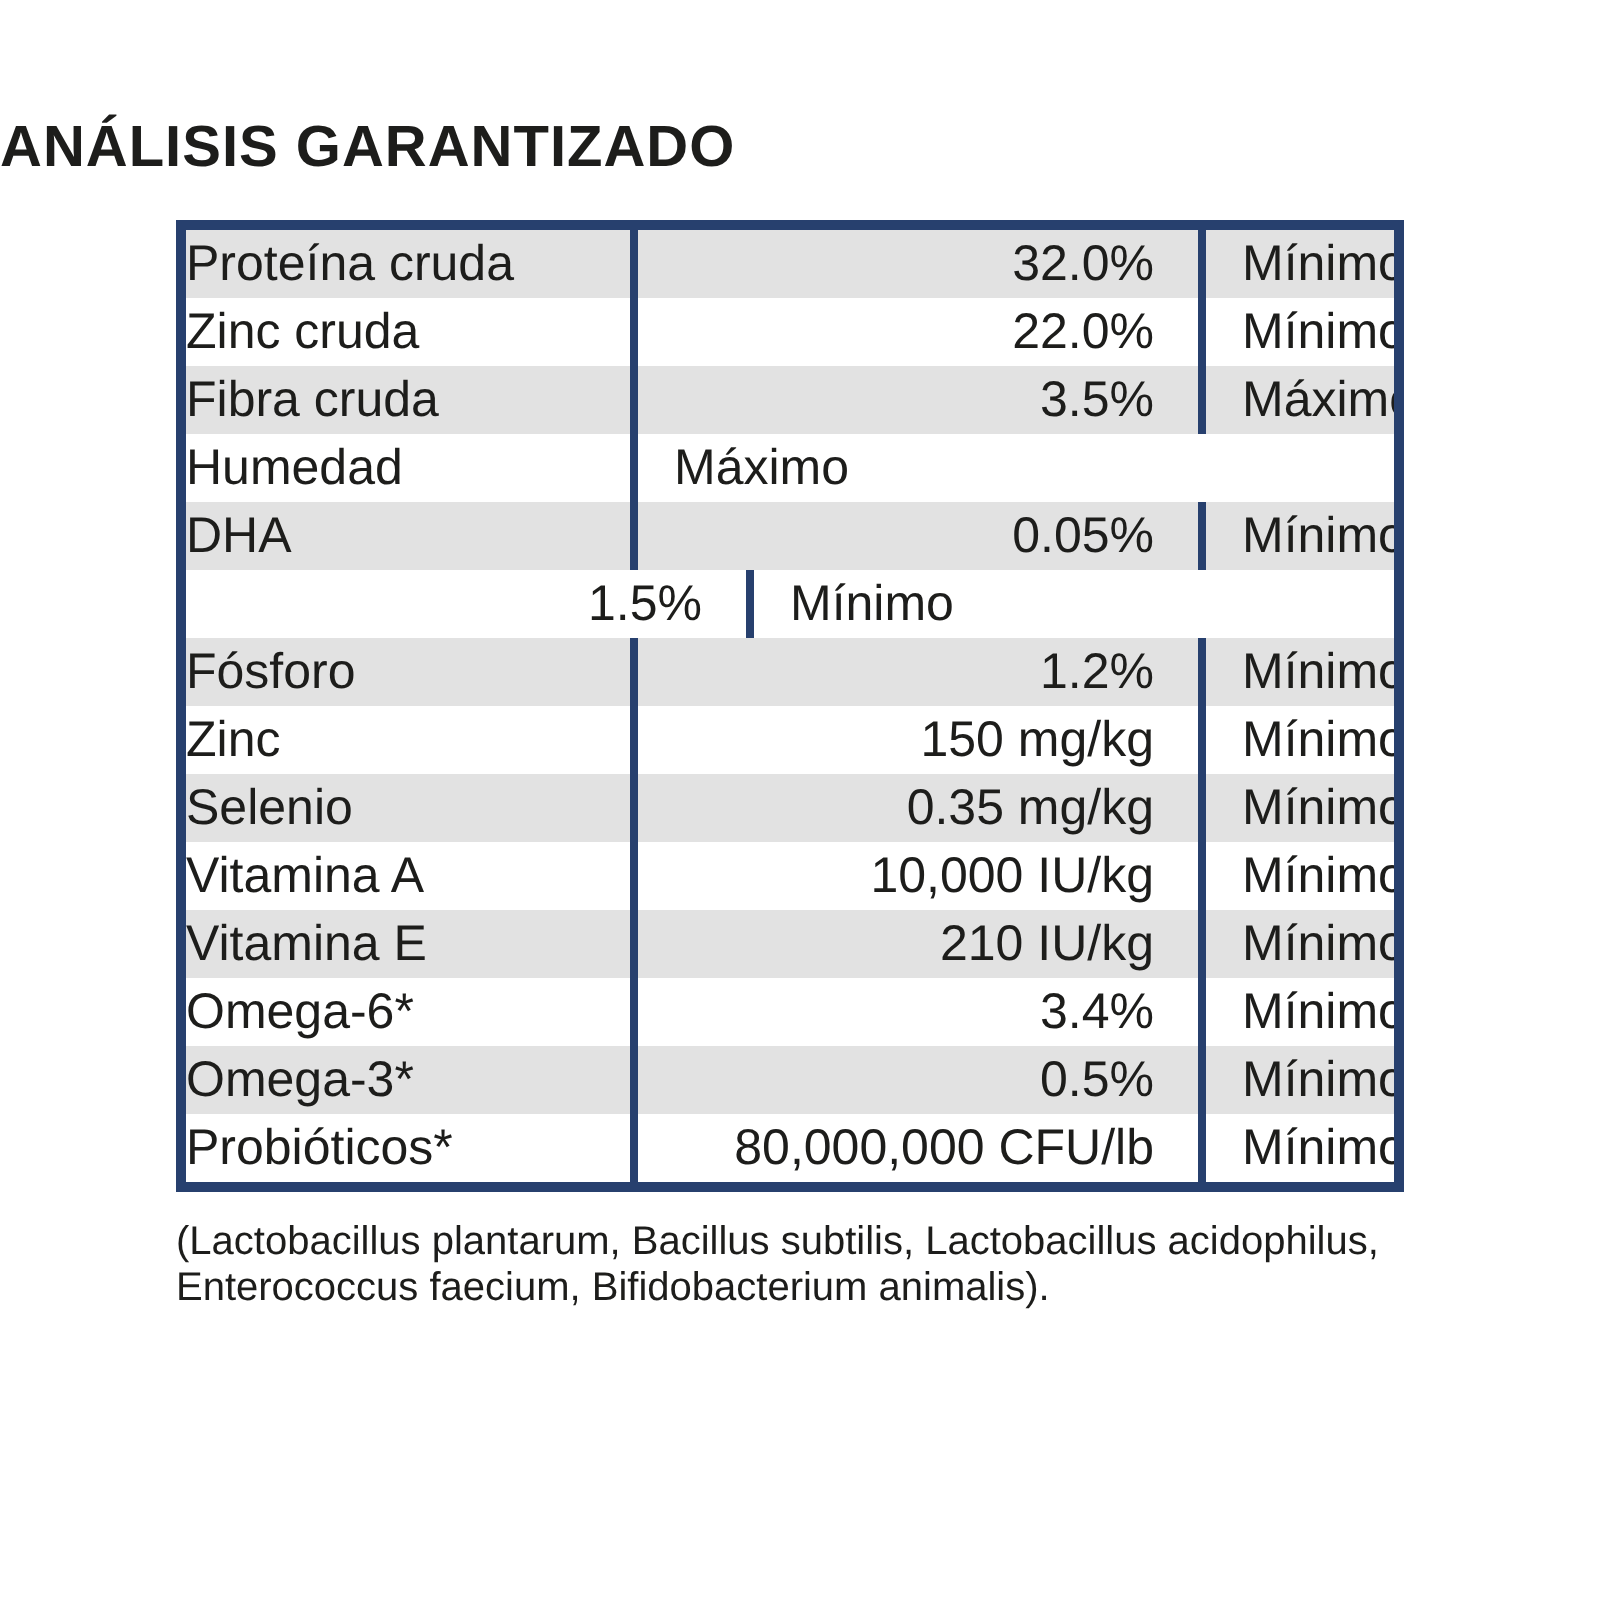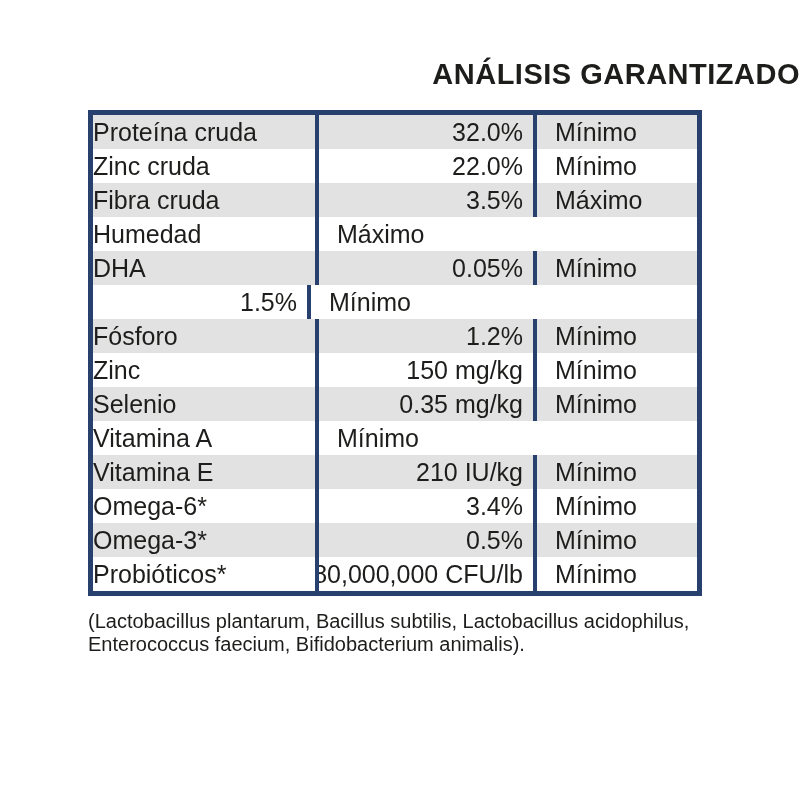--- a/index.html
+++ b/index.html
@@ -13,21 +13,21 @@
     background: #ffffff;
     font-family: "Liberation Sans", sans-serif;
     color: var(--text-color);
     overflow: hidden;
   }
   .page { position: relative; width: 800px; height: 800px; }
 
   .page-title {
     position: absolute;
     top: 58px; left: 0; width: 800px;
-    text-align: right;
+    text-align: left;
     font-size: 29px;
     font-weight: 700;
     letter-spacing: 0.5px;
     color: var(--text-color);
   }
 
   .gtable {
     position: absolute;
     left: 88px; top: 110px;
     width: 614px;
@@ -46,22 +46,22 @@
     display: flex;
     align-items: center;
     white-space: nowrap;
     overflow: hidden;
   }
   .c-nutrient {
     width: 226px;
     border-right: 4px solid var(--border-color);
   }
   .c-value {
-    width: 218px;
-    padding-right: 10px;
+    width: 284px;
+    padding-right: 22px;
     justify-content: flex-end;
     border-right: 4px solid var(--border-color);
     text-align: right;
   }
   .c-limit {
     flex: 1;
     padding-left: 18px;
   }
 
   .footnote {
@@ -128,20 +128,21 @@
   </div>
 
   <div class="grow stripe">
     <div class="cell c-nutrient">Selenio</div>
     <div class="cell c-value">0.35 mg/kg</div>
     <div class="cell c-limit">Mínimo</div>
   </div>
 
   <div class="grow">
     <div class="cell c-nutrient">Vitamina A</div>
+    <div class="cell c-value">10,000 IU/kg</div>
     <div class="cell c-limit">Mínimo</div>
   </div>
 
   <div class="grow stripe">
     <div class="cell c-nutrient">Vitamina E</div>
     <div class="cell c-value">210 IU/kg</div>
     <div class="cell c-limit">Mínimo</div>
   </div>
 
   <div class="grow">

